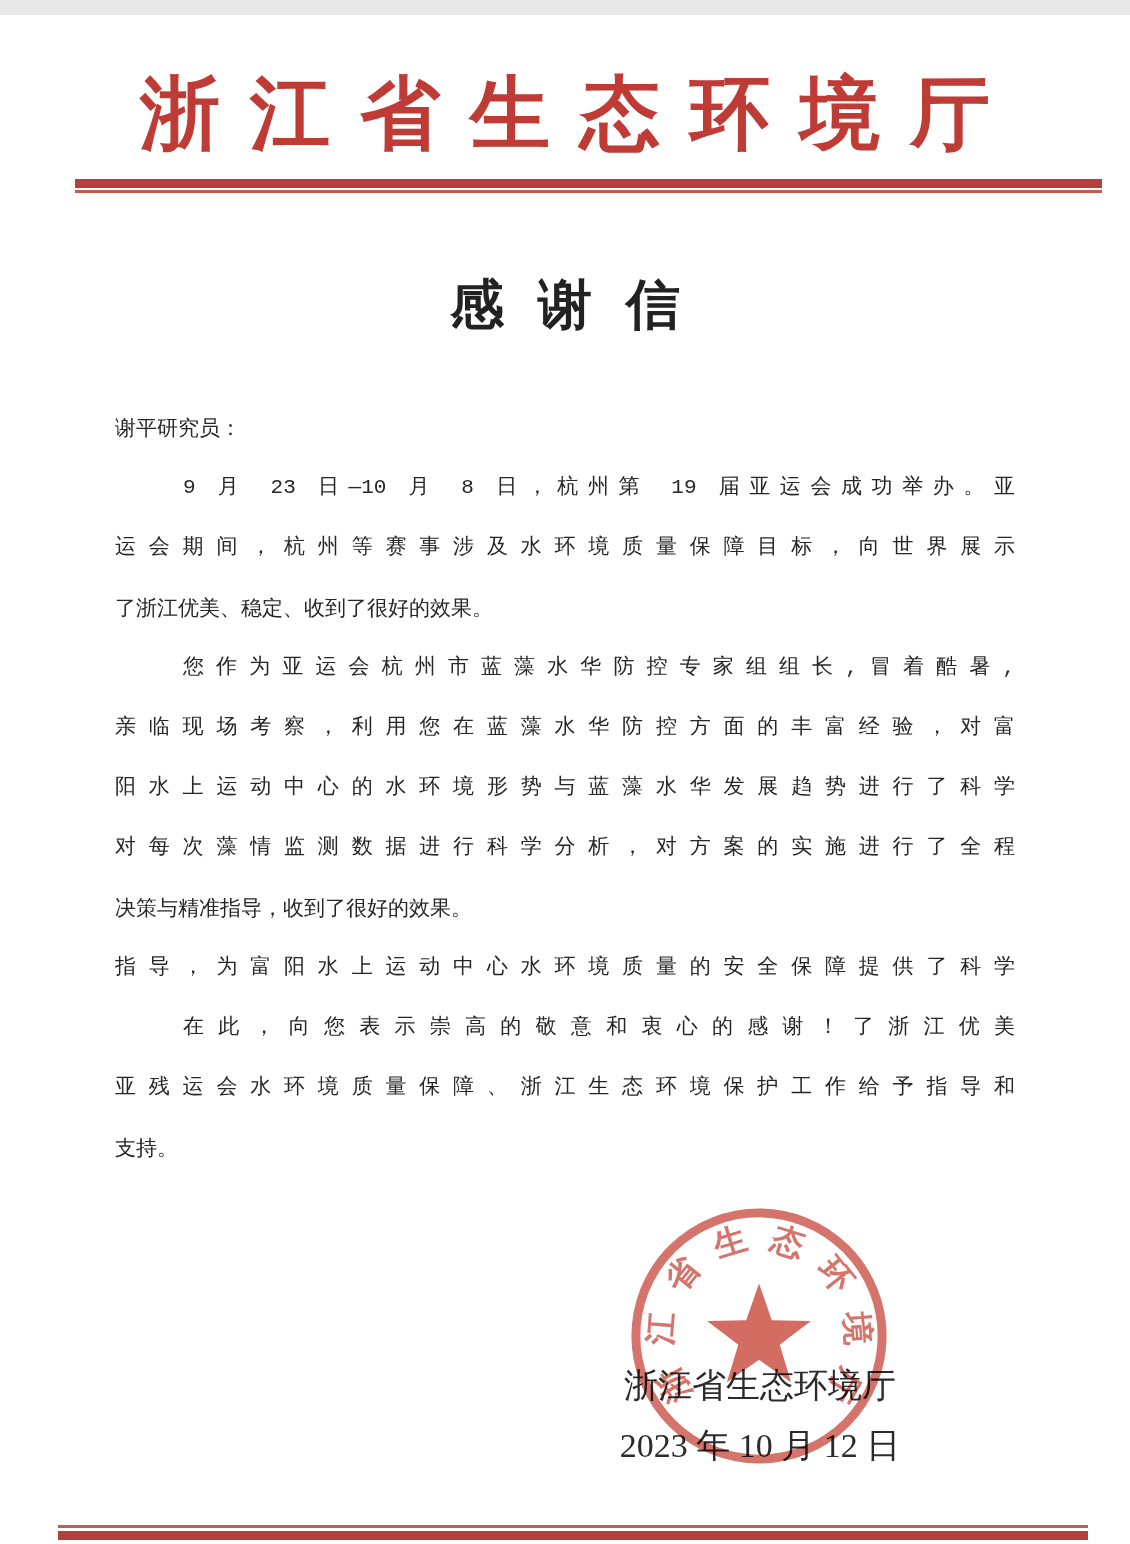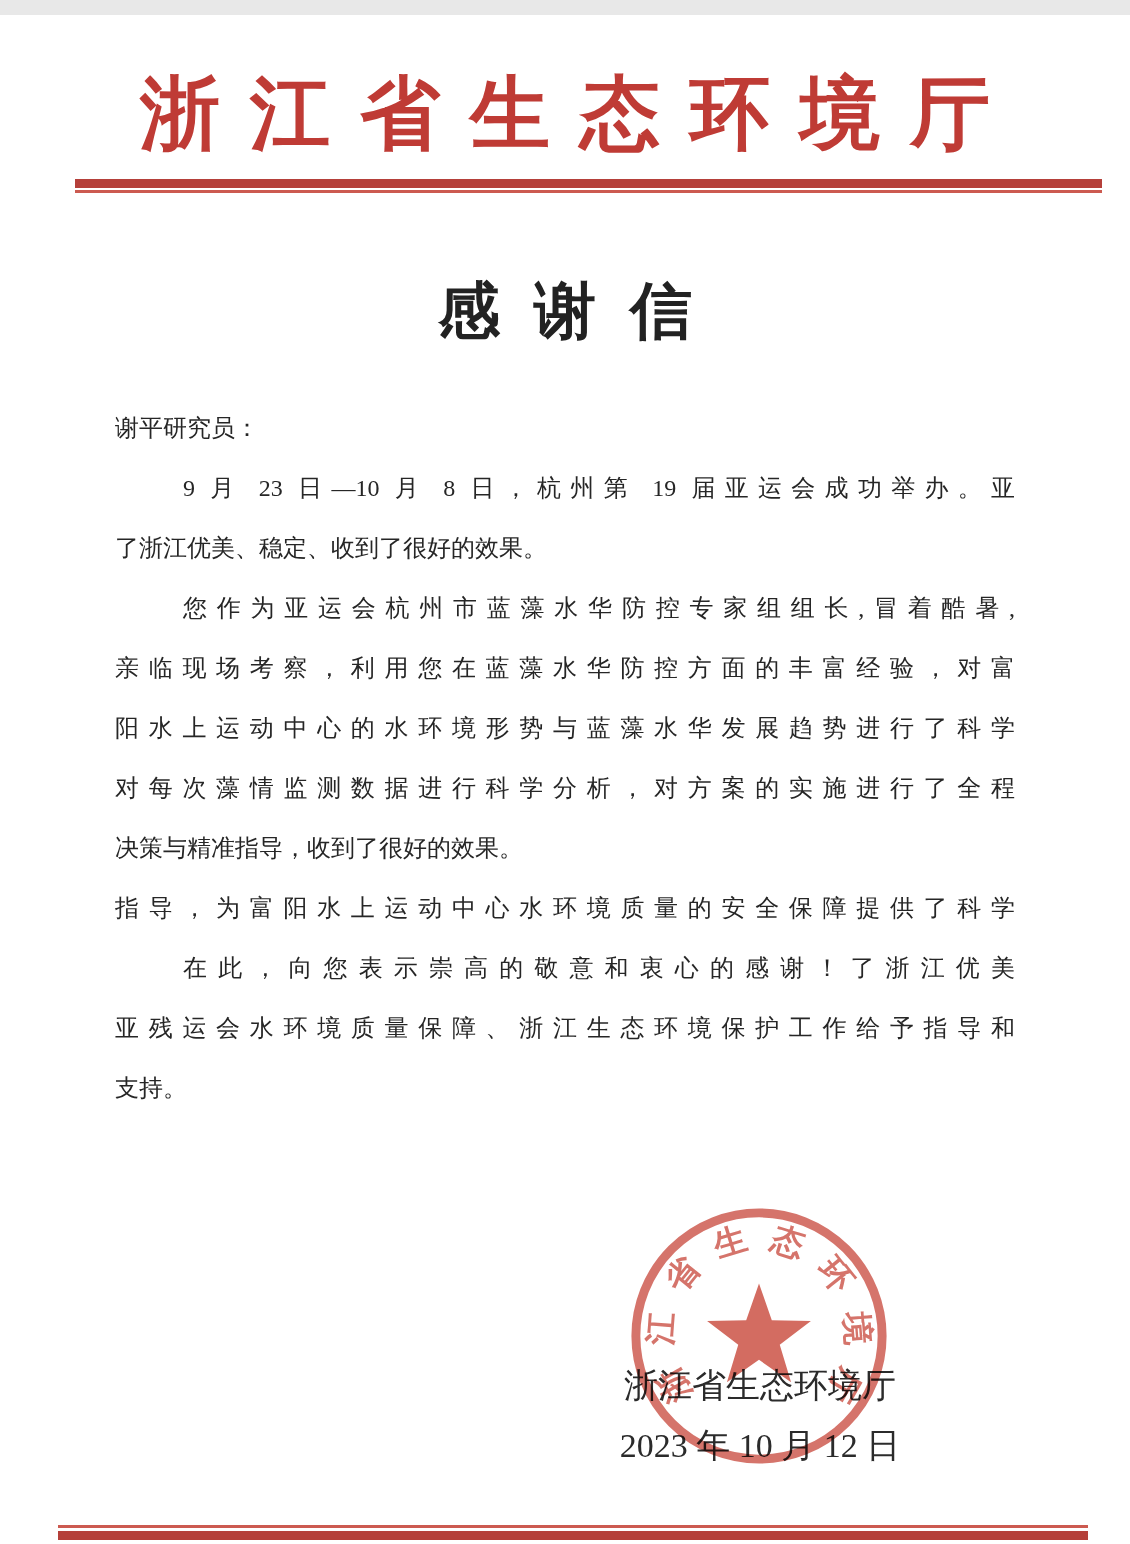--- a/index.html
+++ b/index.html
@@ -27,42 +27,43 @@
   .rule-top .gap{height:2px;background:#ffffff;}
   .rule-top .thin{height:3px;background:#cc5a50;}
   .rule-bottom{left:58px;top:1510px;width:1030px;}
   .rule-bottom .thin{height:3px;background:#cc5a50;}
   .rule-bottom .gap{height:3px;background:#ffffff;}
   .rule-bottom .band{height:9px;background:#b5403a;}
   
   .doc-title{
     position:absolute;top:254px;left:0;width:100%;
     text-align:center;
-    font-size:62px;font-weight:bold;
+    font-size:54px;font-weight:bold;
     color:#222222;
     letter-spacing:34px;
     padding-left:34px;box-sizing:border-box;
     white-space:nowrap;
   }
   
   .body{
     position:absolute;top:383px;left:115px;width:900px;
     color:#262626;
   }
   .line{
-    font-size:24px;
+    font-size:21px;
     height:60px;line-height:60px;
     white-space:nowrap;
   }
   .fill{
     white-space:normal;
     text-align:justify;
     text-align-last:justify;
     overflow:hidden;
     height:60px;
+    font-family:Liberation Mono, monospace;
   }
   .ind{padding-left:68px;}
   
   .signature{
     position:absolute;top:1348px;left:615px;width:290px;
     text-align:center;
     font-size:34px;color:#2b2b2b;
     line-height:46px;
     white-space:nowrap;
   }
@@ -96,20 +97,21 @@
     <div class="band"></div>
       <div class="gap"></div>
       <div class="thin"></div>
   </div>
 
   <div class="doc-title">感谢信</div>
 
   <div class="body">
     <div class="line">谢平研究员：</div>
     <div class="line fill ind">9 月 23 日—10 月 8 日，杭州第 19 届亚运会成功举办。亚</div>
+    <div class="line fill">运会期间，杭州等赛事涉及水环境质量保障目标，向世界展示</div>
     <div class="line">了浙江优美、稳定、收到了很好的效果。</div>
     <div class="line fill ind">您作为亚运会杭州市蓝藻水华防控专家组组长,冒着酷暑,</div>
     <div class="line fill">亲临现场考察，利用您在蓝藻水华防控方面的丰富经验，对富</div>
     <div class="line fill">阳水上运动中心的水环境形势与蓝藻水华发展趋势进行了科学</div>
     <div class="line fill">对每次藻情监测数据进行科学分析，对方案的实施进行了全程</div>
     <div class="line">决策与精准指导，收到了很好的效果。</div>
     <div class="line fill">指导，为富阳水上运动中心水环境质量的安全保障提供了科学</div>
     <div class="line fill ind">在此，向您表示崇高的敬意和衷心的感谢！了浙江优美</div>
     <div class="line fill">亚残运会水环境质量保障、浙江生态环境保护工作给予指导和</div>
     <div class="line">支持。</div>

